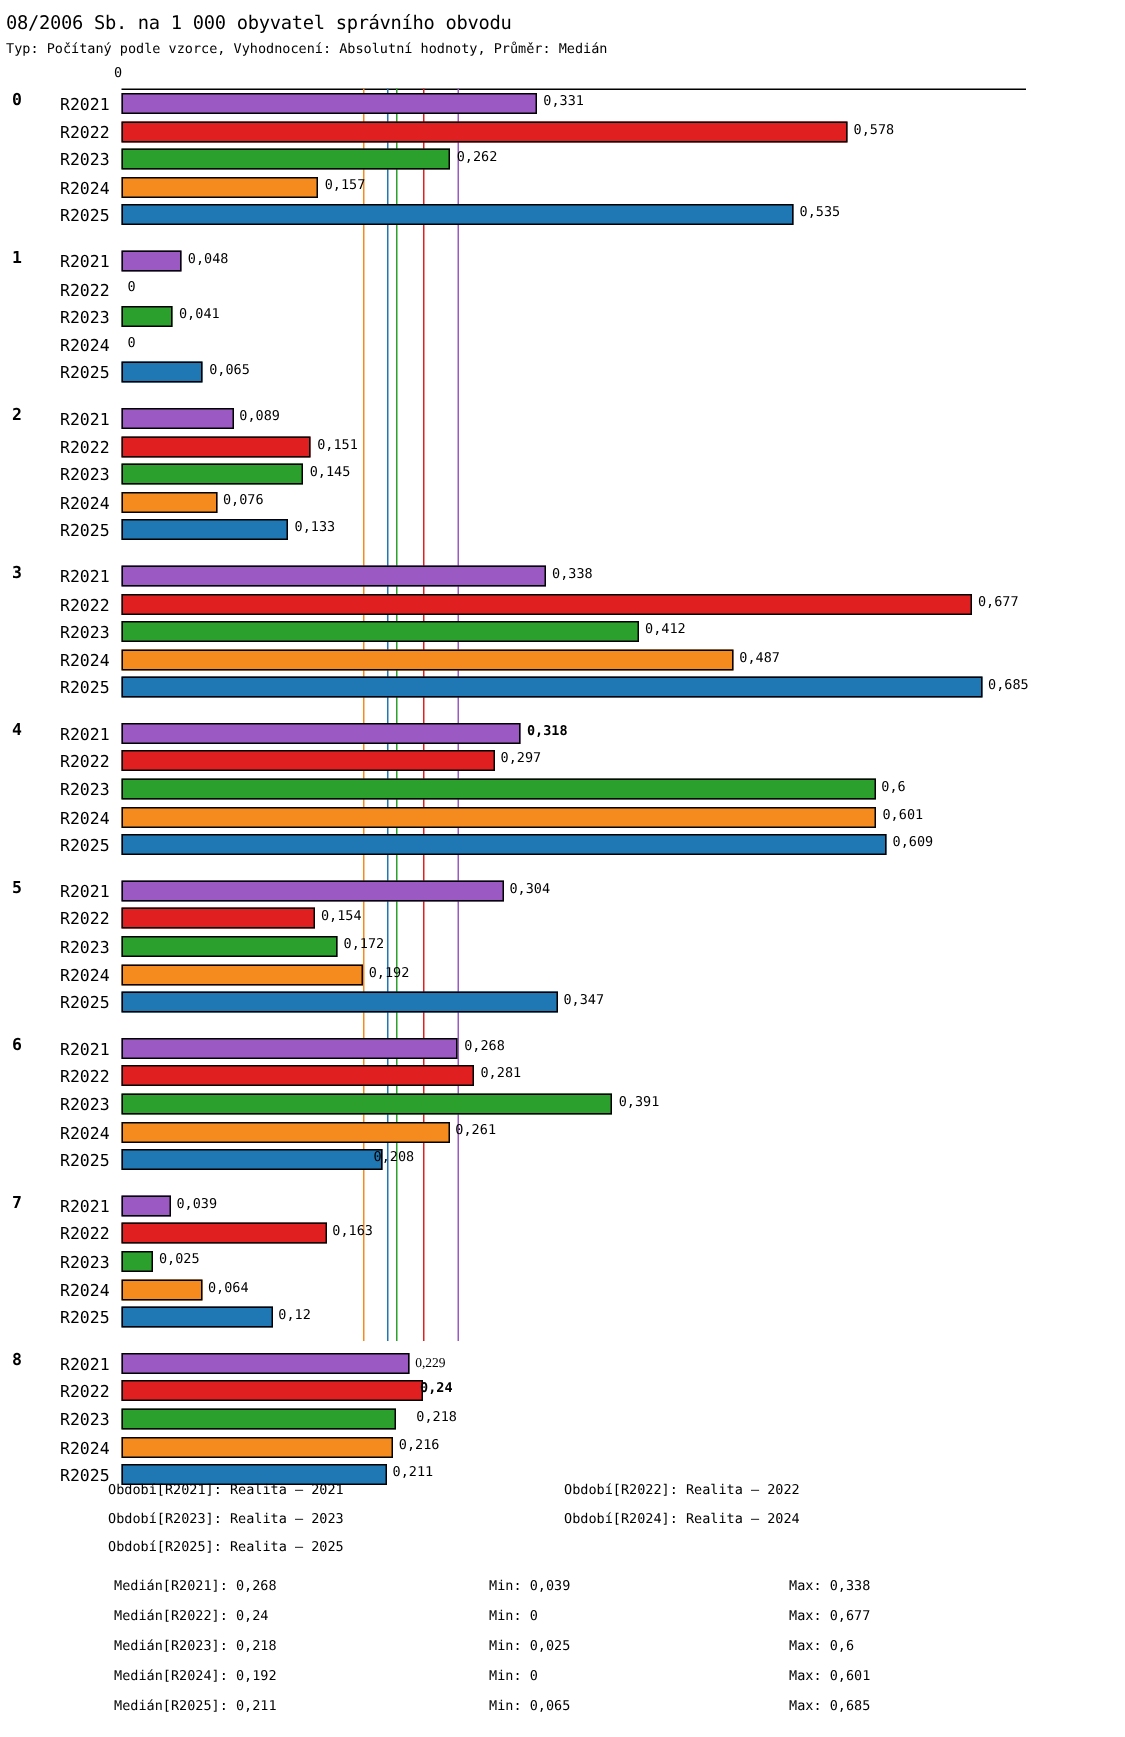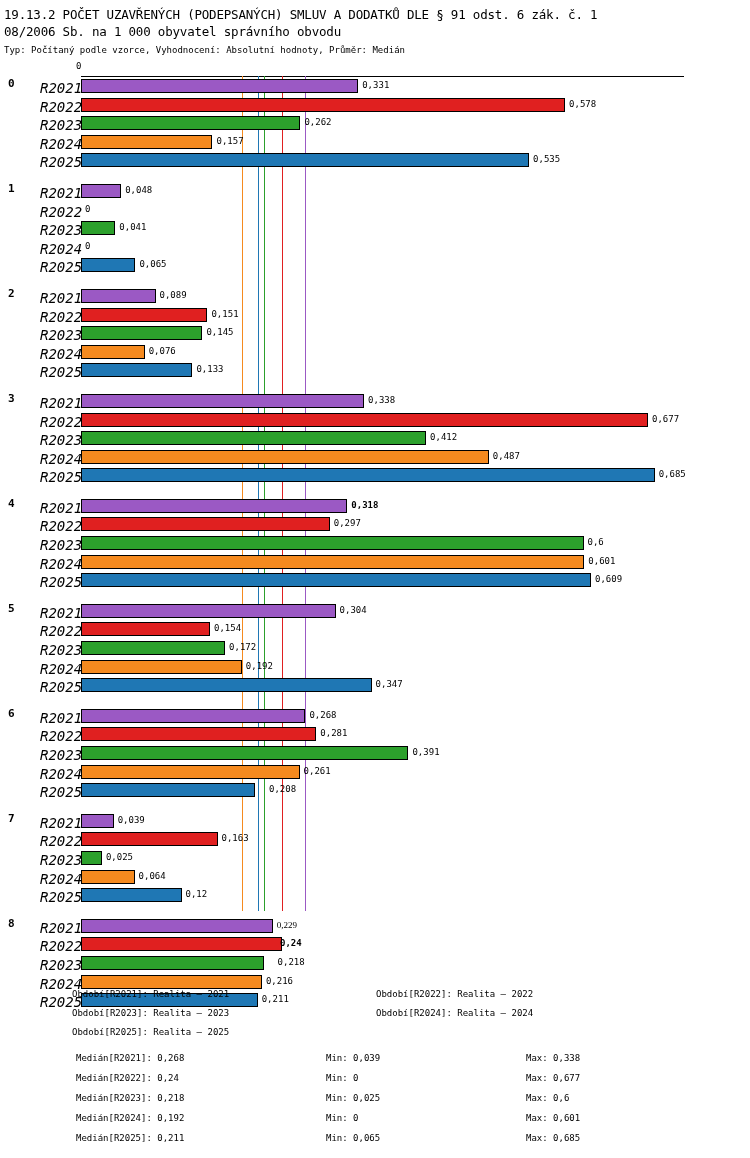--- a/index.html
+++ b/index.html
@@ -69,23 +69,22 @@
     font-weight: bold;
   }
   .bar-row {
     position: relative;
     height: 18.6px;
   }
   .row-label {
     position: absolute;
     left: 40px;
     top: 3px;
-    font-size: 14px;
+    font-size: 11px;
     width: 40px;
-    font-style: italic;
   }
   .bar {
     position: absolute;
     left: 81px;
     top: 2px;
     height: 14px;
     border: 1px solid #000000;
   }
   .bar-value {
     position: absolute;
@@ -115,21 +114,20 @@
   }
   .stat-row { position: relative; height: 20px; }
   .stat-median { position: absolute; left: 76px; white-space: pre; }
   .stat-min { position: absolute; left: 326px; white-space: pre; text-align: center; }
   .stat-max { position: absolute; left: 526px; white-space: pre; }
 </style>
 </head>
 <body>
 
 <div id="title-block">
-  <div class="title-line">19.13.2 POČET UZAVŘENÝCH (PODEPSANÝCH) SMLUV A DODATKŮ DLE § 91 odst. 6 zák. č. 1</div>
   <div class="title-line">08/2006 Sb. na 1 000 obyvatel správního obvodu</div>
   <div class="subtitle-line">Typ: Počítaný podle vzorce, Vyhodnocení: Absolutní hodnoty, Průměr: Medián</div>
 </div>
 
 <div id="chart-area">
   <div id="zero-label">0</div>
   <div class="axis-top"></div>
   <div id="median-lines">
       <div class="vline" style="left: 305.45px; height: 835px; background: rgb(155, 89, 196);"></div>
       <div class="vline" style="left: 282px; height: 835px; background: rgb(224, 32, 32);"></div>
@@ -328,21 +326,21 @@
           <div class="bar-value" style="left: 412.462px;">0,391</div>
         </div>
         <div class="bar-row">
           <div class="row-label">R2024</div>
           <div class="bar" style="width: 218.588px; background: rgb(245, 138, 31);"></div>
           <div class="bar-value" style="left: 303.587px;">0,261</div>
         </div>
         <div class="bar-row">
           <div class="row-label">R2025</div>
           <div class="bar" style="width: 174.2px; background: rgb(31, 119, 180);"></div>
-          <div class="bar-value" style="left: 269px;">0,208</div>
+          <div class="bar-value" style="left: 249px;">0,208</div>
         </div>
       </div>
       <div class="group-gap"></div>
       <div class="group">
         <div class="group-index">7</div>
         <div class="bar-row">
           <div class="row-label">R2021</div>
           <div class="bar" style="width: 32.6625px; background: rgb(155, 89, 196);"></div>
           <div class="bar-value" style="left: 117.662px;">0,039</div>
         </div>

